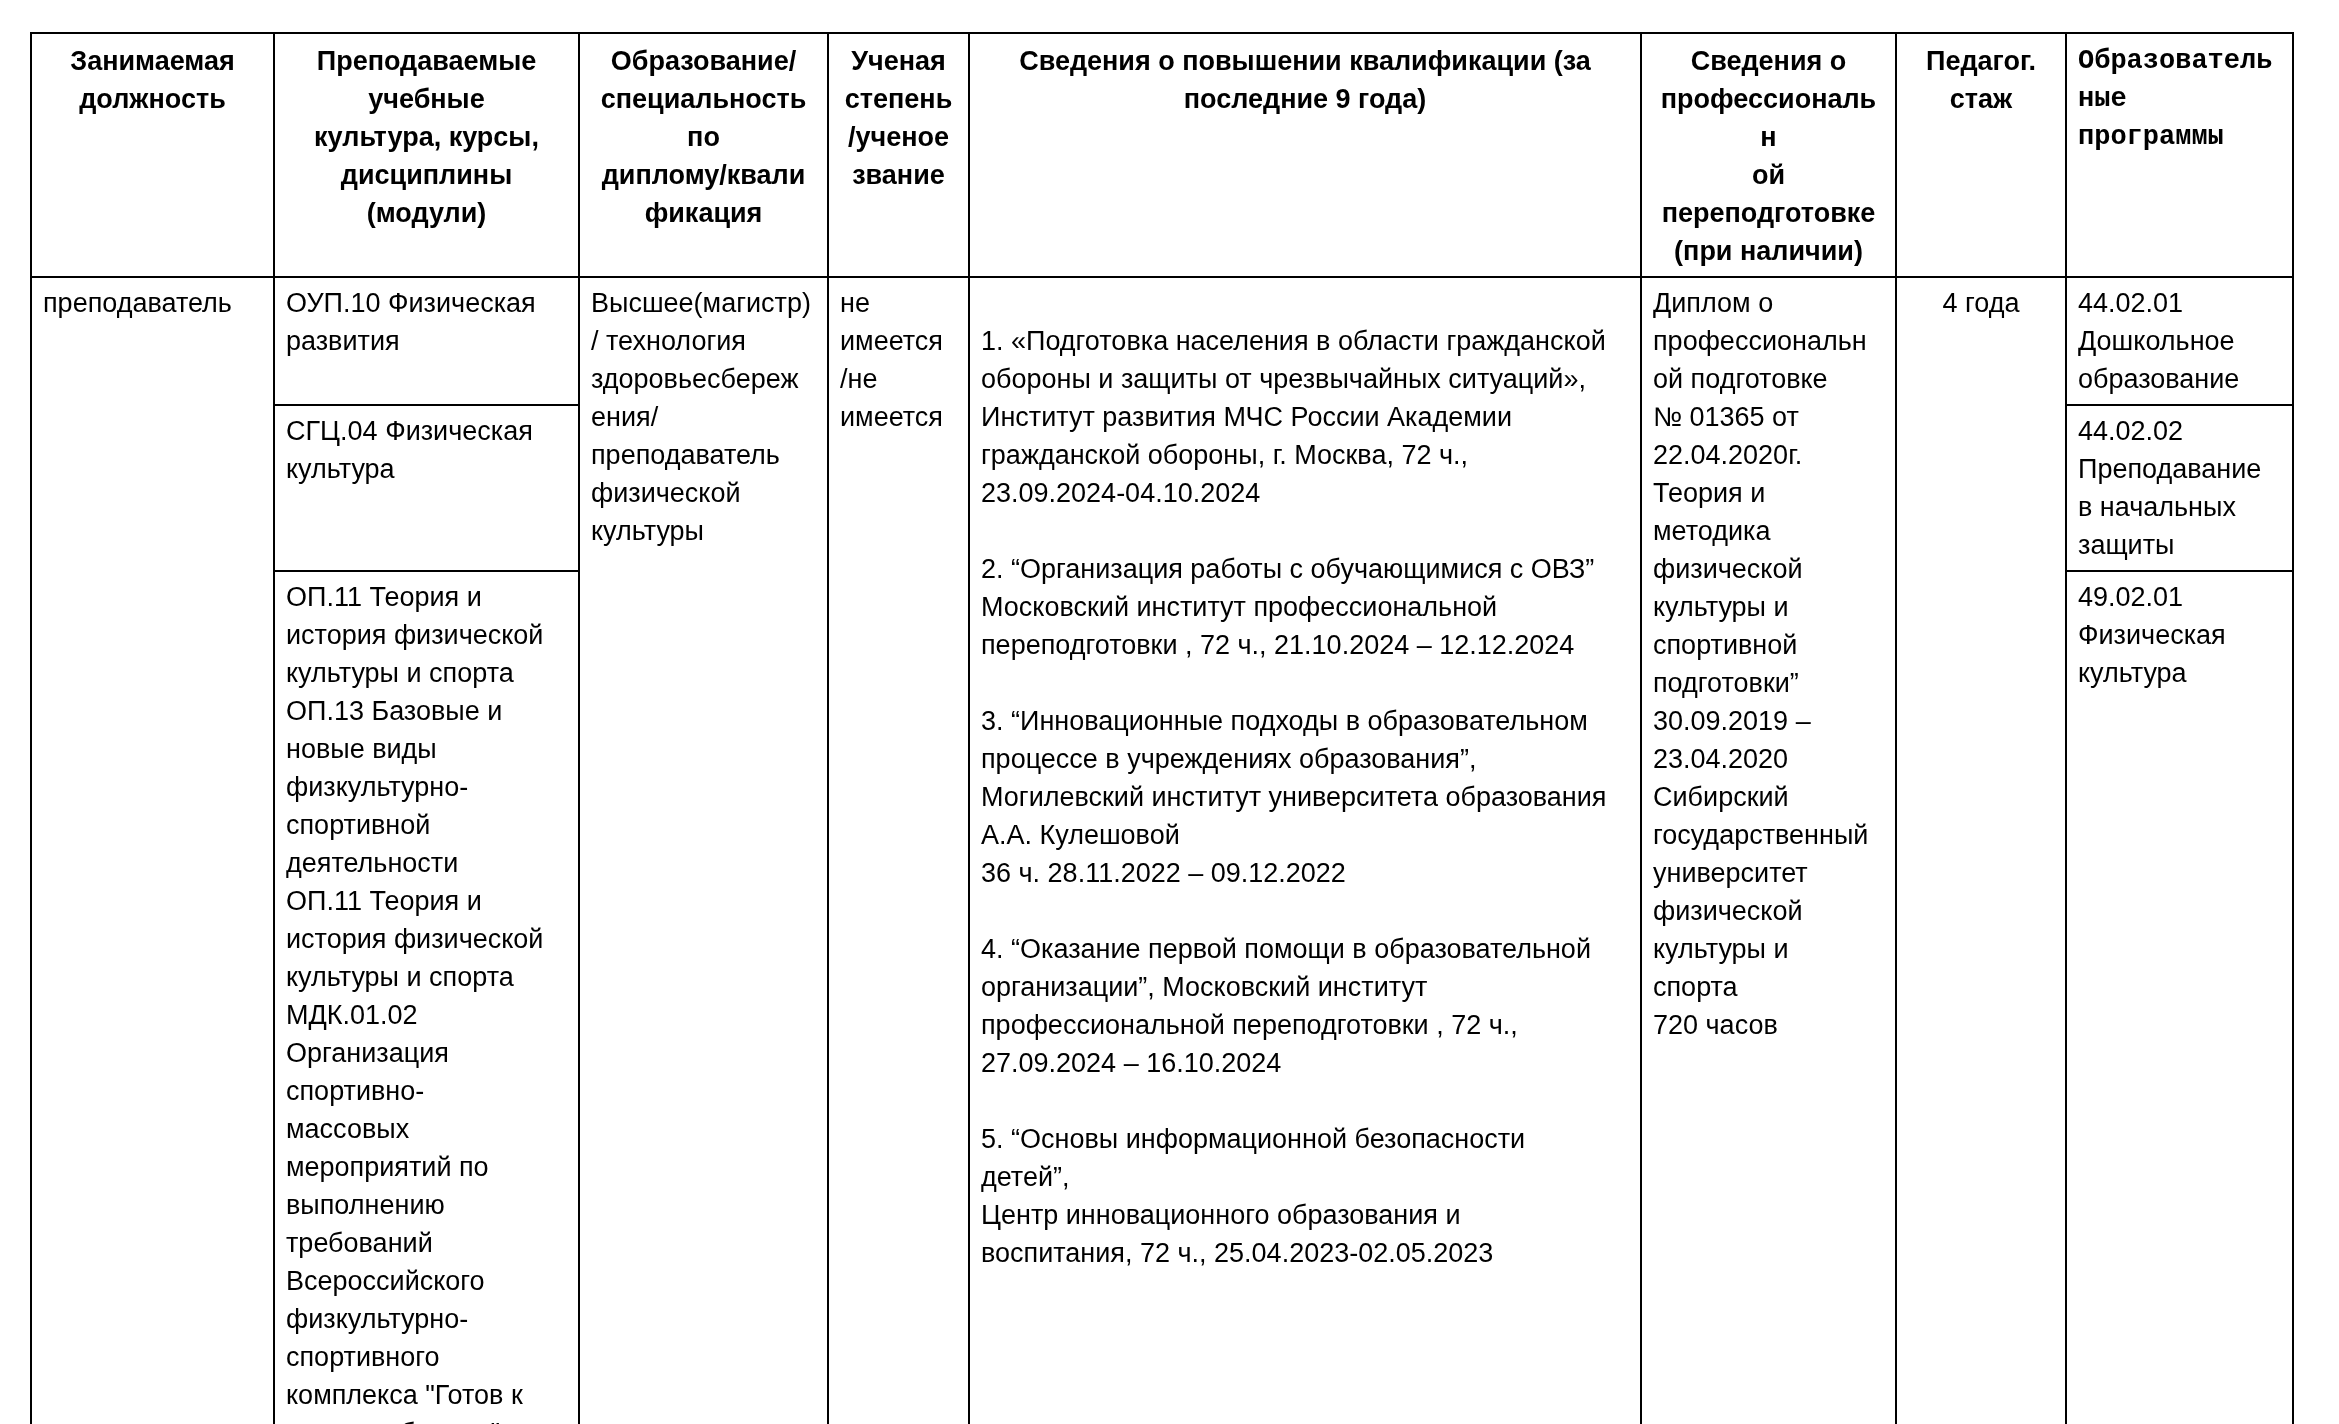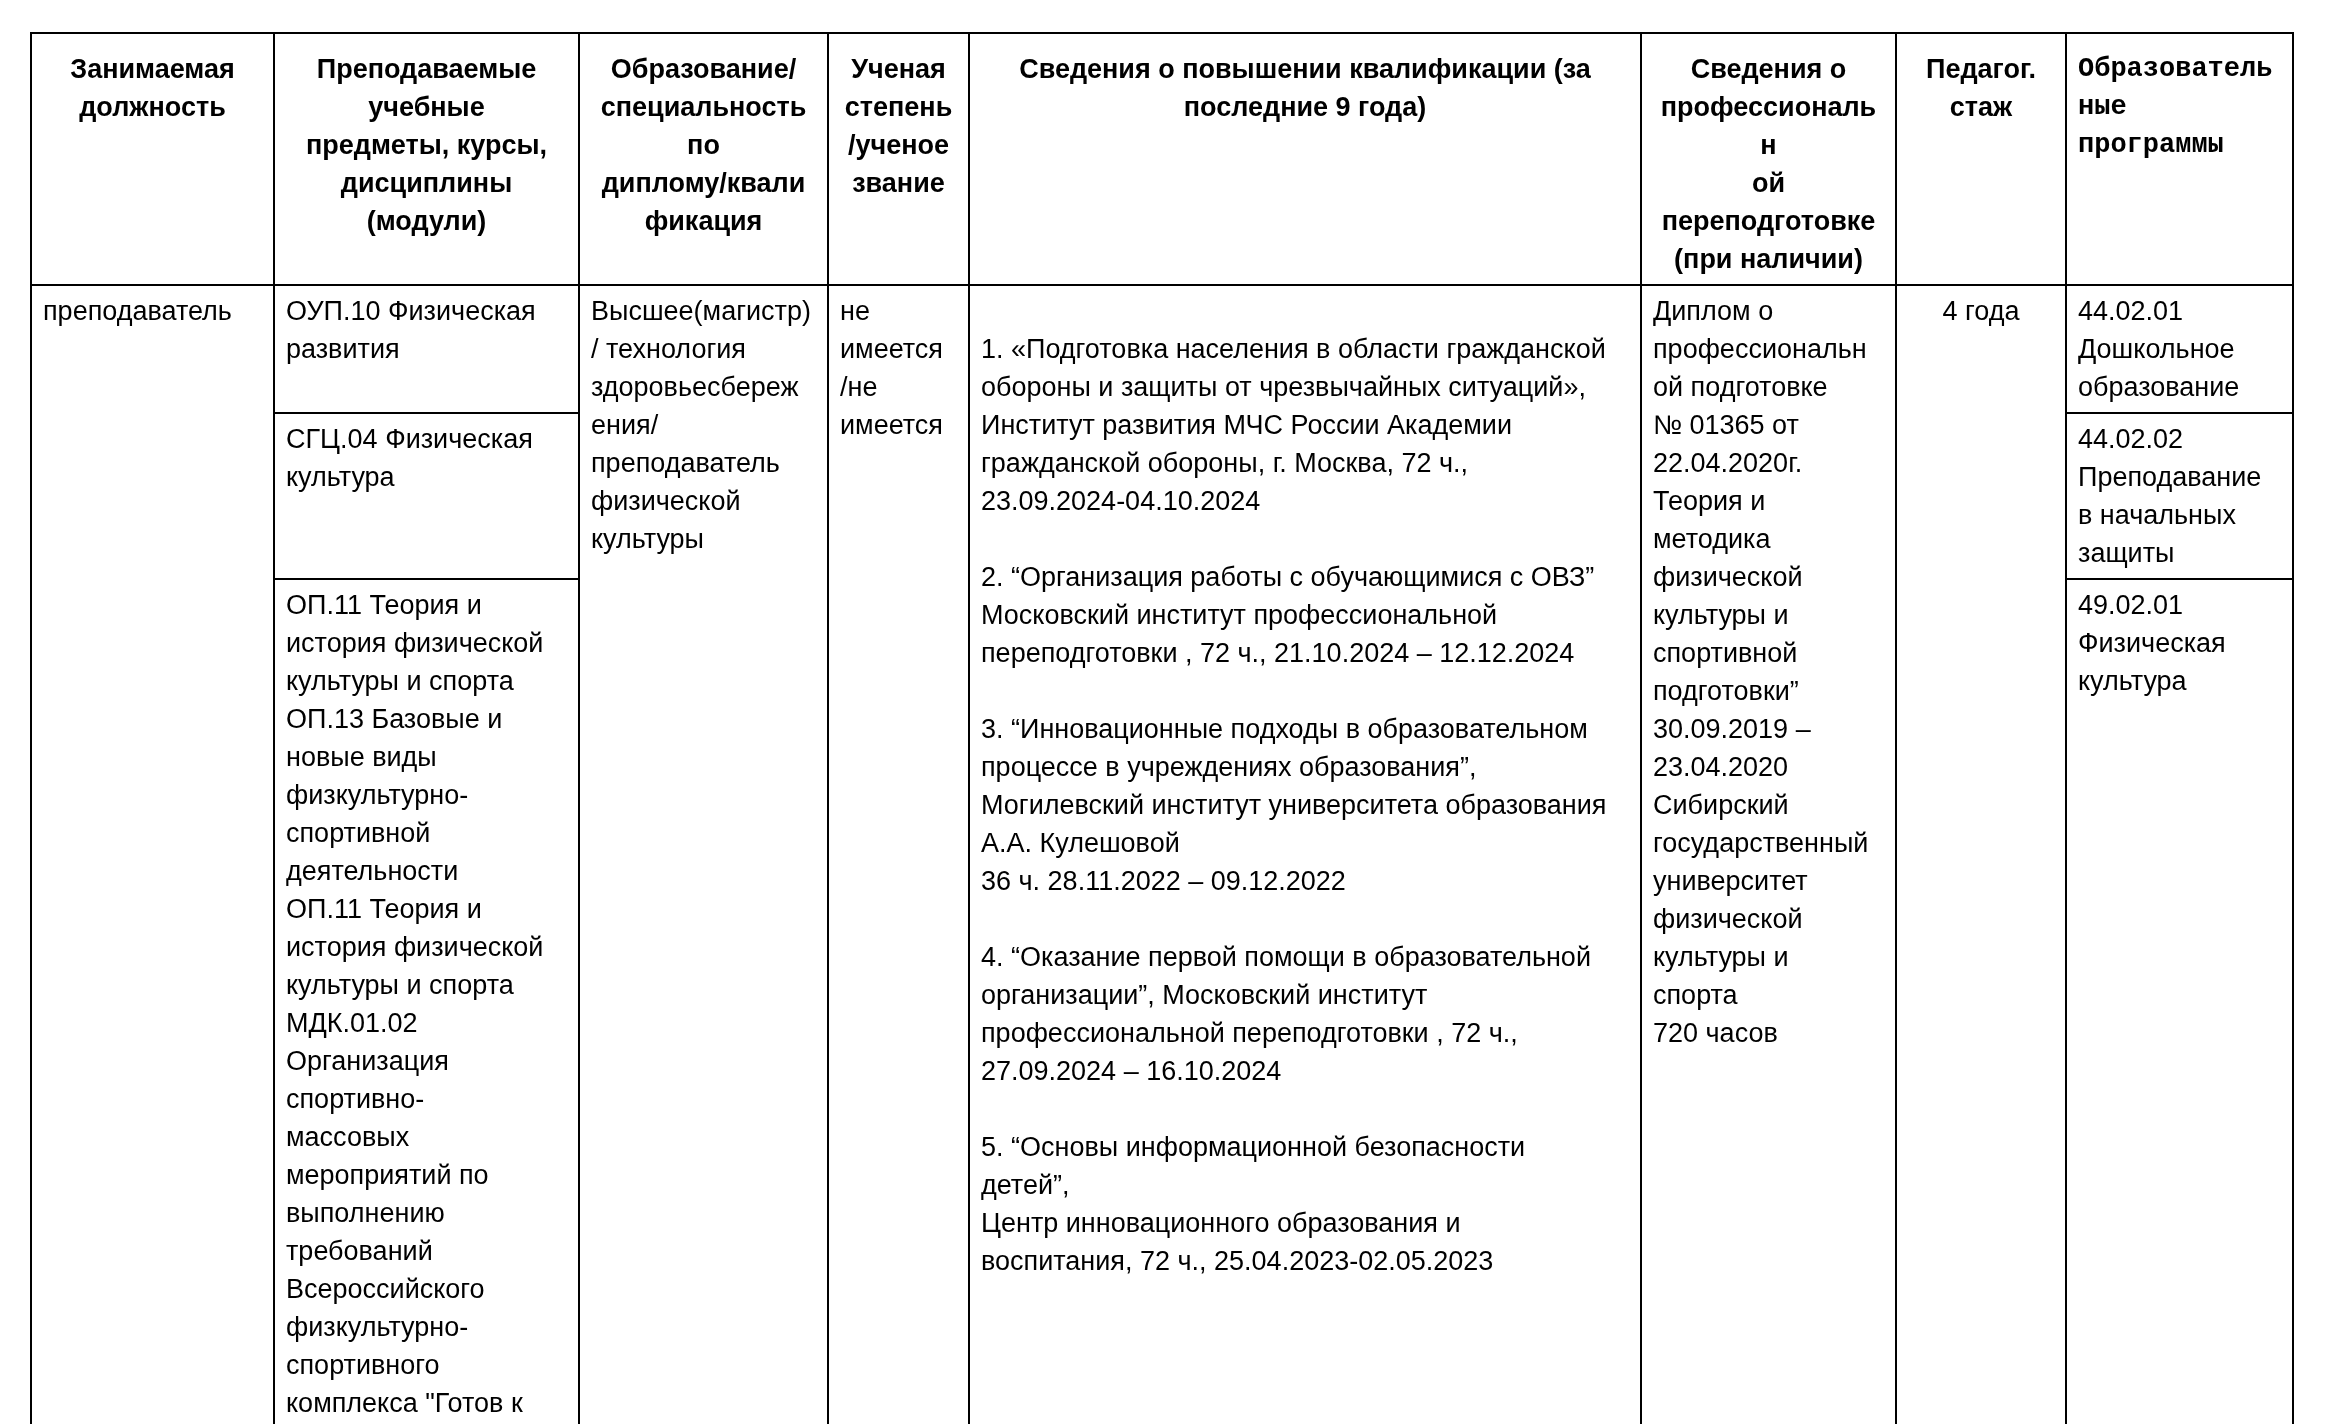--- a/index.html
+++ b/index.html
@@ -30,21 +30,21 @@
     border: 2px solid #000000;
     vertical-align: top;
     padding: 6px 11px;
     white-space: pre-line;
     overflow-wrap: break-word;
     word-wrap: break-word;
   }
   table.qual-table th {
     font-weight: bold;
     text-align: center;
-    padding-top: 16px;
+    padding-top: 8px;
   }
   table.qual-table th.left-head {
     text-align: left;
     font-family: Liberation Mono, monospace;
   }
   tr.header-row   { height: 201px; }
   tr.body-row-1   { height: 112px; }
   tr.body-row-2   { height: 152px; }
   tr.body-row-3   { height: 896px; }
   td.center-cell  { text-align: center; }
@@ -64,21 +64,21 @@
       <col style="width:255px">
       <col style="width:170px">
       <col style="width:227px">
     </colgroup>
     <thead>
       <tr class="header-row">
         <th>Занимаемая
 должность</th>
         <th>Преподаваемые
 учебные
-предметы, курсы,
+культура, курсы,
 дисциплины
 (модули)</th>
         <th>Образование/
 специальность
 по
 диплому/квали
 фикация</th>
         <th>Ученая
 степень
 /ученое

